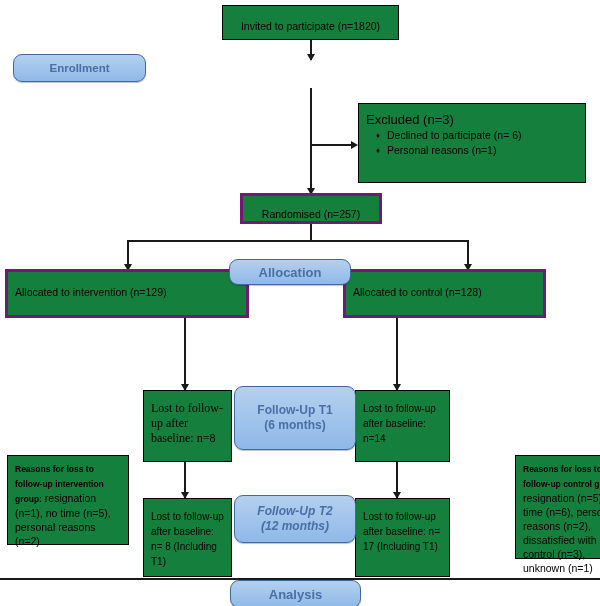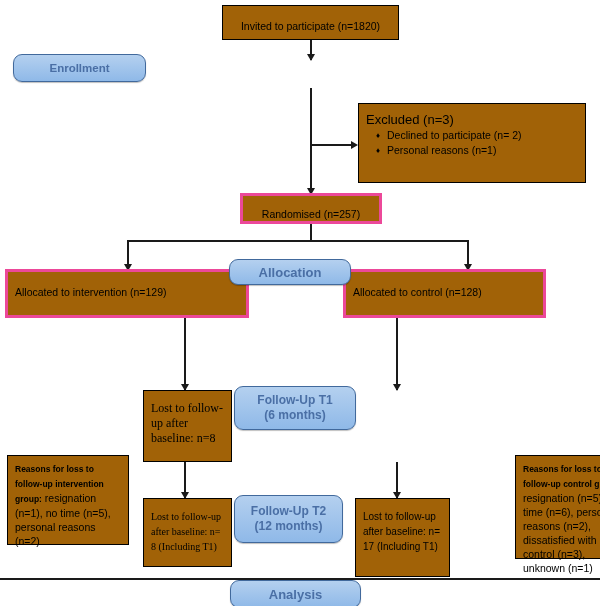--- a/index.html
+++ b/index.html
@@ -1,21 +1,21 @@
 <!DOCTYPE html>
 <html><head>
 <meta charset="utf-8">
 <style>
   html,body{margin:0;padding:0;background:#ffffff;}
   body{width:600px;height:606px;position:relative;overflow:hidden;
        font-family:"Liberation Sans","DejaVu Sans",sans-serif;color:#000;}
   #diagram{position:absolute;left:0;top:0;width:600px;height:606px;}
 
-  .box{position:absolute;background:#a16207;border:1px solid #000;box-sizing:border-box;}
-  .box.thick{border:3px solid #ec4899;}
+  .box{position:absolute;background:#15803d;border:1px solid #000;box-sizing:border-box;}
+  .box.thick{border:3px solid #701a75;}
   .box .txt{position:absolute;left:0;top:0;width:100%;padding:5px 7px;
             box-sizing:border-box;font-size:10.5px;line-height:14px;}
   .box.center .txt{text-align:center;}
 
   
   .pill{position:absolute;box-sizing:border-box;
         background:linear-gradient(#b4d0ef,#8fb9e8);
         border:1px solid #41699c;border-radius:9px;
         color:#4a6fa5;font-weight:bold;text-align:center;
         display:flex;flex-direction:column;align-items:center;justify-content:center;
@@ -73,43 +73,46 @@
   <div class="line hline" style="left:0px;top:578px;width:600px;"></div>
 
   <div class="box center" style="left:222px;top:5px;width:177px;height:35px;">
     <div class="txt" style="top:8px;">Invited to participate  (n=1820)</div>
   </div>
 
 
   <div class="box" style="left:358px;top:103px;width:228px;height:80px;">
     <div class="txt" style="top:4px;font-size:13px;">Excluded  (n=3)</div>
     <ul class="exl" style="position:absolute;left:14px;top:21px;font-size:10.5px;">
-      <li>Declined to participate (n= 2)</li>
+      <li>Declined to participate (n= 6)</li>
       <li>Personal reasons (n=1)</li>
     </ul>
   </div>
 
   <div class="box thick center" style="left:240px;top:193px;width:142px;height:31px;">
     <div class="txt" style="top:6px;">Randomised (n=257)</div>
   </div>
 
   <div class="box thick" style="left:5px;top:269px;width:244px;height:49px;">
     <div class="txt" style="top:8px;">Allocated to intervention (n=129)</div>
   </div>
 
   <div class="box thick" style="left:343px;top:269px;width:203px;height:49px;">
     <div class="txt" style="top:8px;">Allocated to control  (n=128)</div>
   </div>
 
   <div class="box" style="left:143px;top:390px;width:89px;height:72px;">
     <div class="txt" style="top:5px;font-size:12px;line-height:15px;font-family:Liberation Serif, serif;">Lost to follow-up after baseline: n=8</div>
   </div>
 
+  <div class="box" style="left:355px;top:390px;width:95px;height:72px;">
+    <div class="txt" style="top:5px;font-size:10px;line-height:15px;">Lost to follow-up after baseline: n=14</div>
+  </div>
 
-  <div class="box" style="left:143px;top:498px;width:89px;height:69px;font-family:Liberation Serif, serif;">
+  <div class="box" style="left:143px;top:498px;width:89px;height:79px;">
     <div class="txt" style="top:5px;font-size:10px;line-height:15px;">Lost to follow-up after baseline: n= 8 (Including T1)</div>
   </div>
 
   <div class="box" style="left:355px;top:498px;width:95px;height:79px;">
     <div class="txt" style="top:5px;font-size:10px;line-height:15px;">Lost to follow-up after baseline: n= 17 (Including T1)</div>
   </div>
 
   <div class="box" style="left:7px;top:455px;width:122px;height:90px;">
     <div class="txt reasons" style="top:0;">
       <b>Reasons for loss to follow-up intervention group:</b>
@@ -125,26 +128,26 @@
   </div>
 
   <div class="pill" style="left:229px;top:259px;width:122px;height:26px;font-size:13px;">
     <span>Allocation</span>
   </div>
 
   <div class="pill" style="left:13px;top:54px;width:133px;height:28px;font-size:11.5px;">
     <span>Enrollment</span>
   </div>
 
-  <div class="pill" style="left:234px;top:386px;width:122px;height:44px;font-size:12px;">
+  <div class="pill" style="left:234px;top:386px;width:122px;height:64px;font-size:12px;">
     <span>Follow-Up T1</span>
     <span>(6 months)</span>
   </div>
 
-  <div class="pill" style="left:234px;top:495px;width:109px;height:48px;font-size:12px;">
+  <div class="pill" style="left:234px;top:495px;width:122px;height:48px;font-size:12px;font-style:italic;">
     <span>Follow-Up T2</span>
     <span>(12 months)</span>
   </div>
 
   <div class="pill" style="left:230px;top:580px;width:131px;height:28px;font-size:13px;">
     <span>Analysis</span>
   </div>
 
 </div>
 

